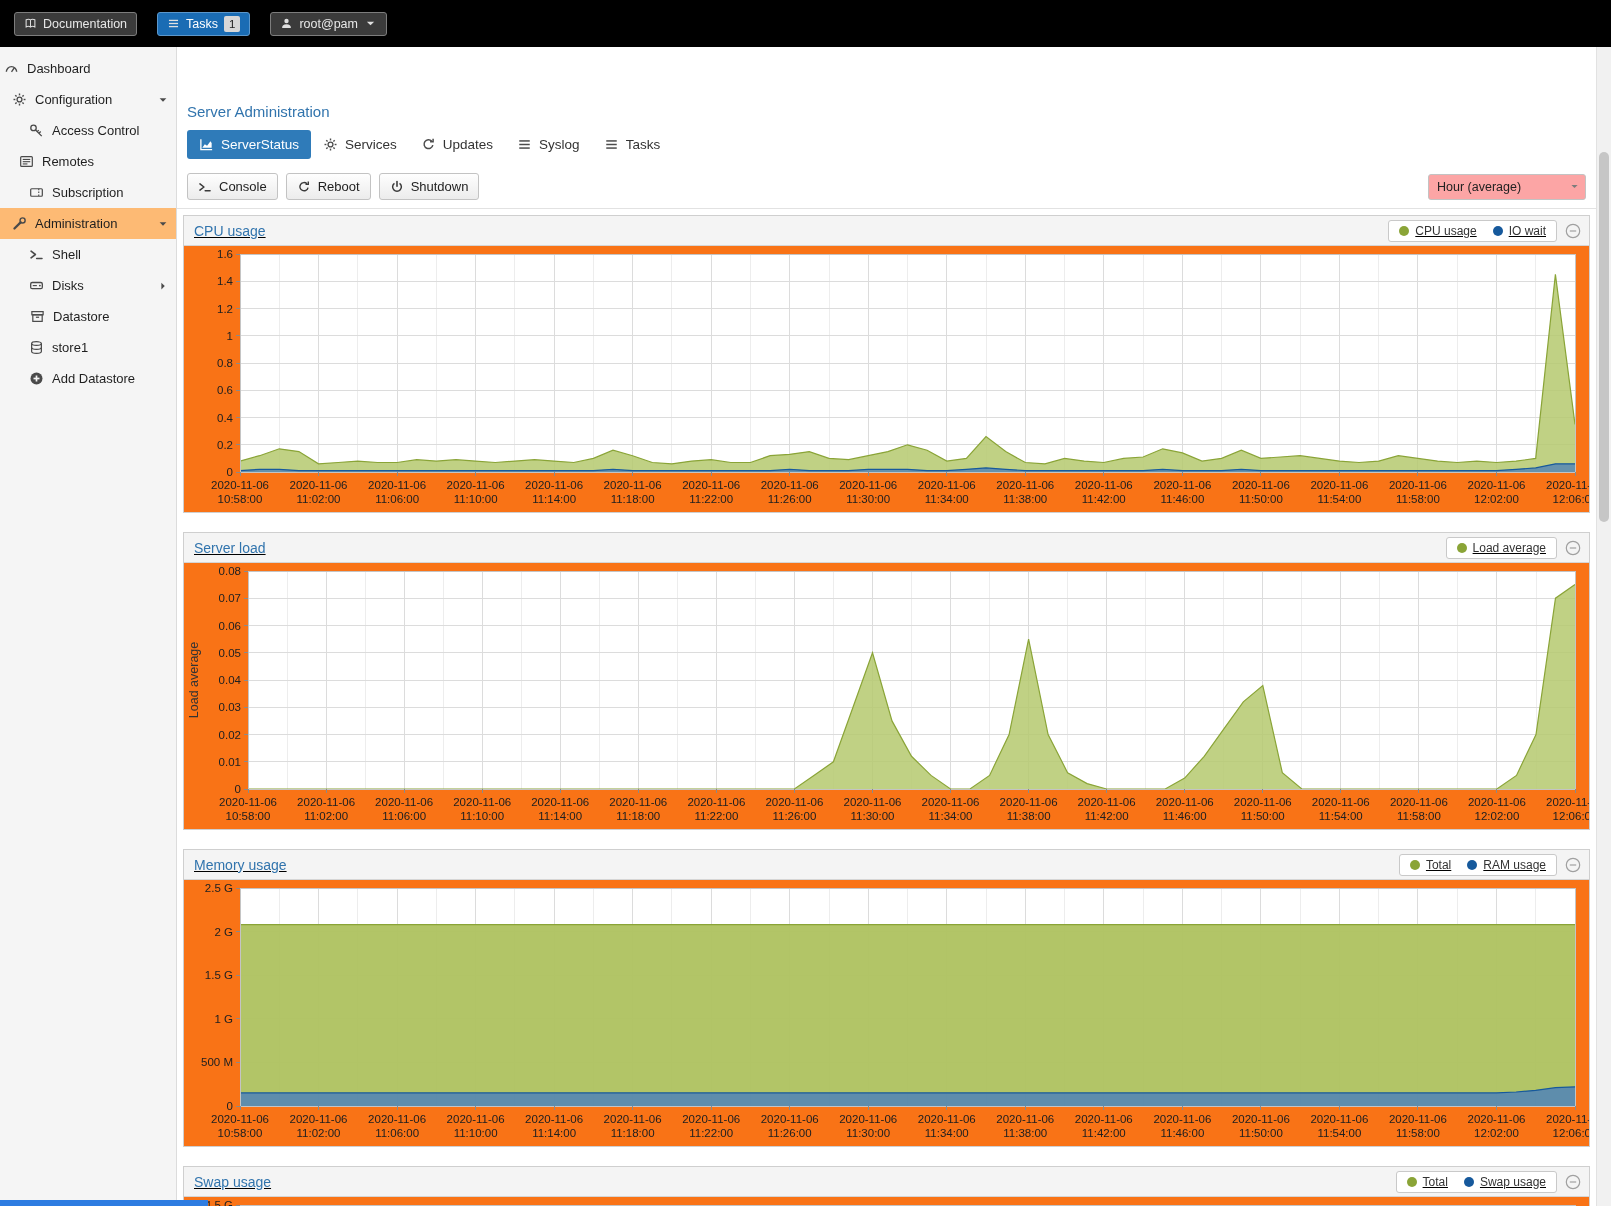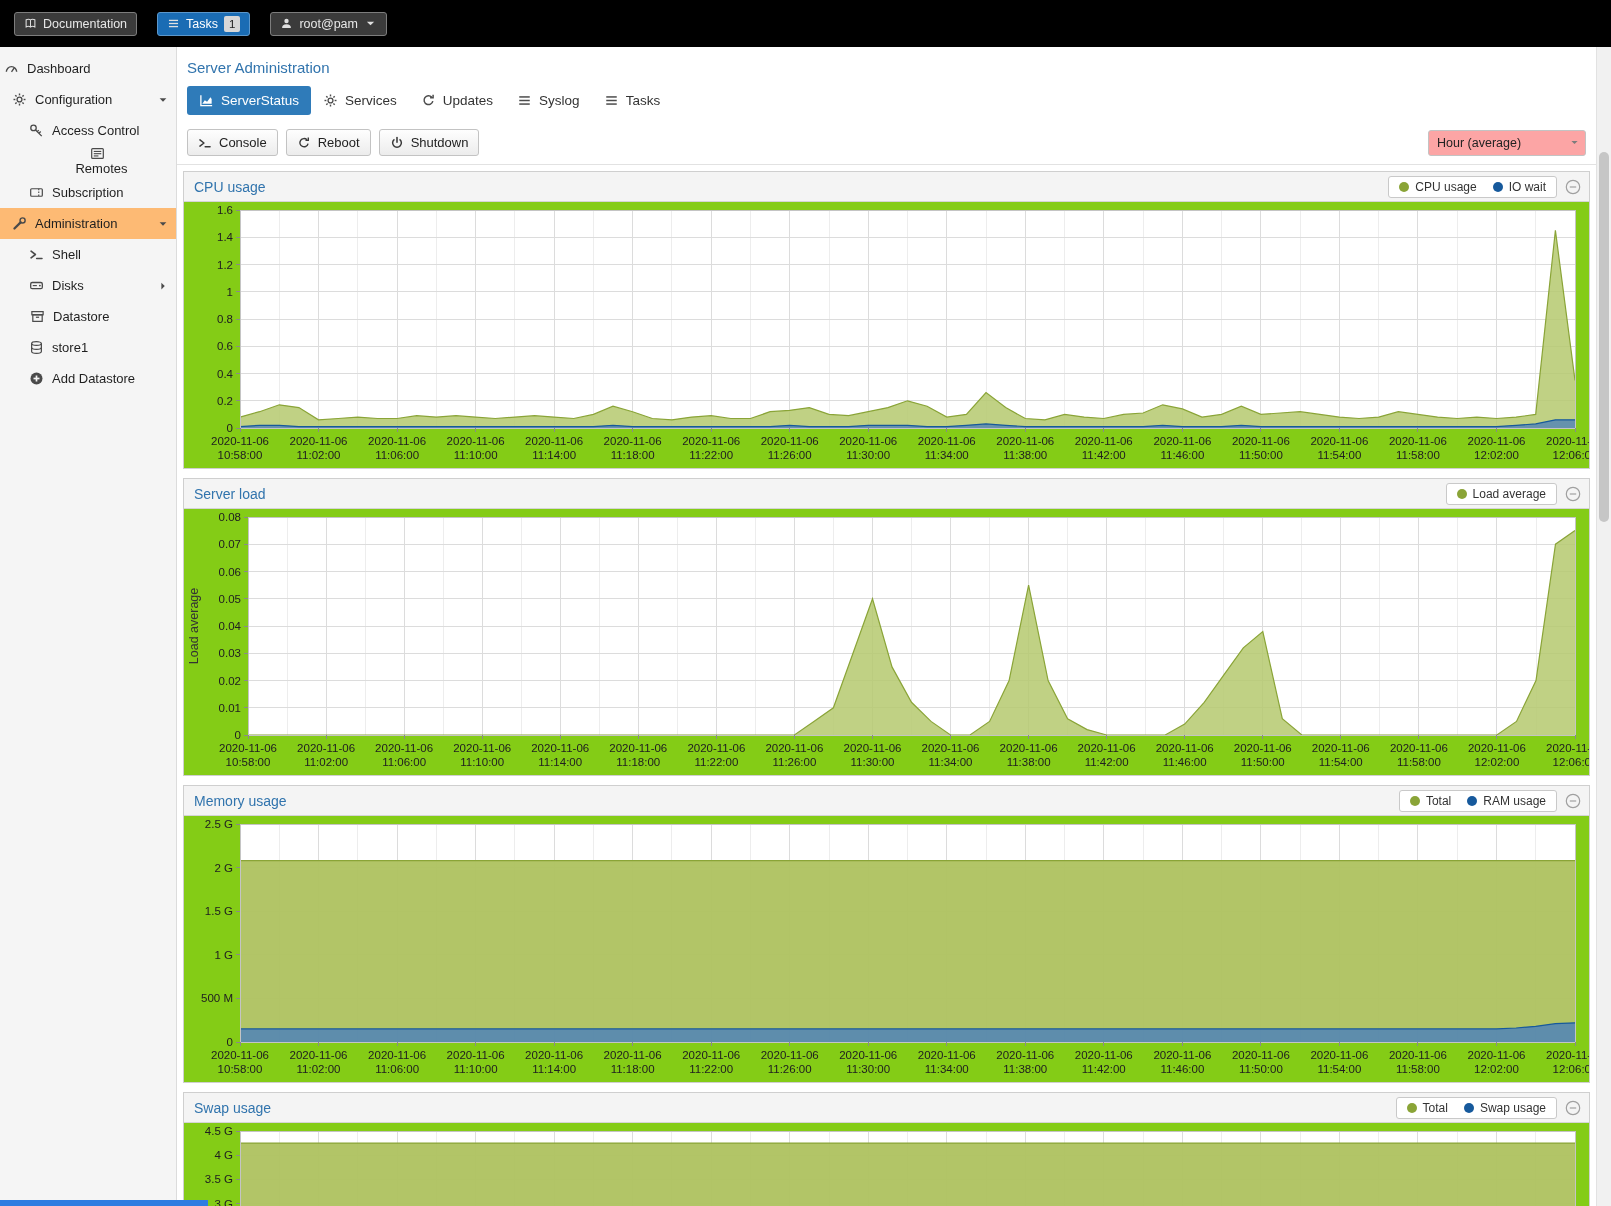--- a/index.html
+++ b/index.html
@@ -31,42 +31,42 @@
   .sidebar{width:177px;background:#f5f5f5;border-right:1px solid #dcdcdc;padding-top:6px;flex:none;}
   .side-item{position:relative;display:flex;align-items:center;height:31px;font-size:13px;
     color:#1f1f1f;cursor:pointer;}
   .side-item .icon{color:#4a4a4a;}
   .side-label{margin-left:8px;white-space:nowrap;}
   .side-item.selected{background:#fdba74;}
   .side-caret{position:absolute;right:7px;top:50%;transform:translateY(-50%);
     width:12px;height:12px;color:#6d6d6d;}
 
   .content{flex:1;min-width:0;display:flex;flex-direction:column;background:#fff;overflow:hidden;}
-  .page-title{color:#3174ad;font-size:15px;padding:12px 0 10px 10px;}
+  .page-title{color:#3174ad;font-size:15px;padding:12px 0 10px 10px;margin-top:44px;}
   .tabbar{display:flex;padding:0 0 8px 10px;align-items:center;}
   .tab{display:flex;align-items:center;gap:7px;padding:7px 12px;font-size:13.5px;color:#333;
     border-radius:3px;cursor:pointer;}
   .tab .icon{color:#4c4c4c;}
   .tab.active{background:#2f7bb9;color:#fff;}
   .tab.active .icon{color:#fff;}
 
   .toolbar{display:flex;align-items:center;gap:8px;padding:6px 10px 8px 10px;
     border-bottom:1px solid #e2e2e2;}
   .tbtn{display:flex;align-items:center;gap:7px;background:linear-gradient(#fefefe,#ececec);
     border:1px solid #c3c3c3;border-radius:3px;padding:5px 10px;font-size:13px;color:#222;
     cursor:pointer;font-family:inherit;}
   .tbtn .icon{width:14px;height:14px;color:#3a3a3a;}
   .range-select{margin-left:auto;display:flex;align-items:center;justify-content:space-between;
     width:158px;height:26px;border:1px solid #c3c3c3;border-radius:3px;background:#fca5a5;
     font-size:12.5px;color:#222;padding:0 5px 0 8px;cursor:pointer;}
   .range-select .caret{color:#7c7c7c;}
 
   
   .panels{flex:1;overflow:hidden;padding:6px 6px 0 6px;}
-  .panel{border:1px solid #cfcfcf;background:#84cc16;margin-bottom:9px;}
+  .panel{border:1px solid #cfcfcf;background:#f97316;margin-bottom:19px;text-decoration:underline;}
   .panel-header{display:flex;align-items:center;height:30px;background:#f4f4f4;
     border-bottom:1px solid #d5d5d5;padding:0 8px 0 10px;}
   .panel-title{color:#3174ad;font-size:14px;flex:1;}
   .legend{display:flex;align-items:center;gap:16px;background:#fff;border:1px solid #c9c9c9;
     border-radius:3px;padding:0 10px;height:22px;}
   .legend-item{display:flex;align-items:center;gap:6px;font-size:12px;color:#333;}
   .legend-dot{width:10px;height:10px;border-radius:50%;}
   .collapse{margin-left:8px;width:16px;height:16px;color:#a0a0a0;cursor:pointer;}
   .chart{position:relative;overflow:hidden;}
   .tick{font-family:"Liberation Sans",sans-serif;font-size:11.5px;fill:#202020;}
@@ -159,21 +159,21 @@
         </div>
         <div class="side-item" style="padding-left: 29px;">
           <span class="icon ">
             <svg viewBox="0 0 16 16">
               <circle cx="4.8" cy="5.2" r="2.9" fill="none" stroke="currentColor" stroke-width="1.4"></circle>
               <path d="M7 7.4 L13.6 14 M10.6 11 L12.5 9.1 M8.8 9.2 L10.4 7.6" fill="none" stroke="currentColor" stroke-width="1.4"></path>
             </svg>
           </span>
           <span class="side-label">Access Control</span>
         </div>
-        <div class="side-item" style="padding-left: 19px; flex-direction: column;">
+        <div class="side-item" style="padding-left: 19px;">
           <span class="icon ">
             <svg viewBox="0 0 16 16">
               <rect x="1.8" y="2.8" width="12.4" height="10.4" rx="1" fill="none" stroke="currentColor" stroke-width="1.3"></rect>
               <line x1="4" y1="5.8" x2="12" y2="5.8" stroke="currentColor" stroke-width="1.2"></line>
               <line x1="4" y1="8.2" x2="12" y2="8.2" stroke="currentColor" stroke-width="1.2"></line>
               <line x1="4" y1="10.6" x2="9" y2="10.6" stroke="currentColor" stroke-width="1.2"></line>
             </svg>
           </span>
           <span class="side-label">Remotes</span>
         </div>

